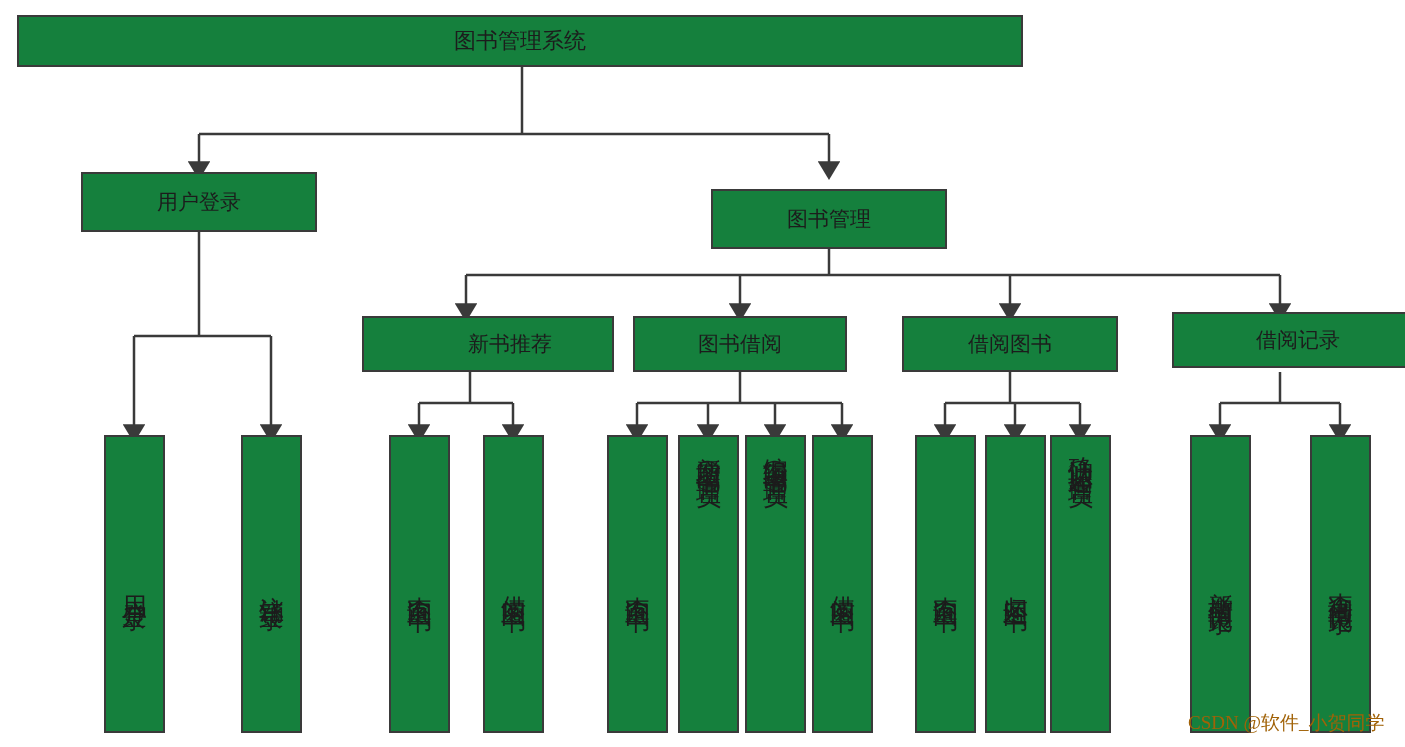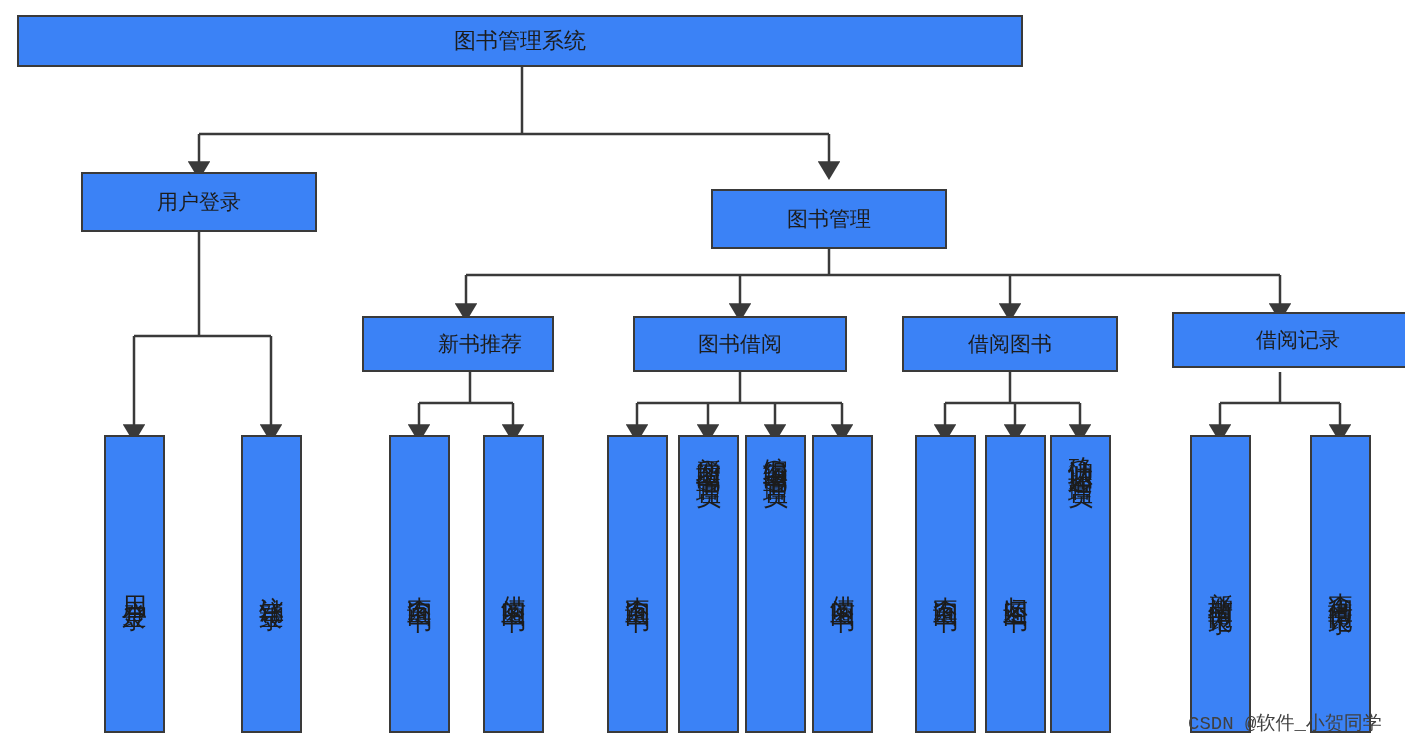--- a/index.html
+++ b/index.html
@@ -20,21 +20,21 @@
     left: 0;
     top: 0;
     width: 1405px;
     height: 747px;
     pointer-events: none;
   }
   .node {
     position: absolute;
     box-sizing: border-box;
     border: 2px solid #3a3a3a;
-    background: #3b82f6;
+    background: #15803d;
     display: flex;
     align-items: center;
     justify-content: center;
     color: #1c1c1c;
   }
   .node .label {
     text-align: center;
     line-height: 1.15;
     white-space: nowrap;
   }
@@ -56,23 +56,23 @@
     line-height: 1;
     margin: 0 auto;
   }
   .node.vertical.align-mid { align-items: center; }
   .node.vertical.align-top { align-items: flex-start; }
   .watermark {
     position: absolute;
     left: 1188px;
     top: 710px;
     font-size: 19px;
-    color: #404040;
+    color: #a16207;
     white-space: nowrap;
-    font-family: Liberation Mono, monospace;
+    font-family: Liberation Serif, serif;
   }
 </style>
 </head>
 <body>
 
 <div id="diagram-root">
 
   <svg class="connectors" viewBox="0 0 1405 747" xmlns="http://www.w3.org/2000/svg">
     <defs>
       <marker id="arrow" markerWidth="9" markerHeight="9" refX="1.5" refY="4.5" orient="auto" markerUnits="strokeWidth">
@@ -128,21 +128,21 @@
   </div>
 
   <div class="node horizontal" style="left:81px; top:172px; width:236px; height:60px;">
     <span class="label">用户登录</span>
   </div>
 
   <div class="node horizontal" style="left:711px; top:172px; width:236px; height:60px;margin-top:17px;">
     <span class="label">图书管理</span>
   </div>
 
-  <div class="node horizontal" style="left:362px; top:316px; width:192px; height:56px;padding-left:44px;">
+  <div class="node horizontal" style="left:362px; top:316px; width:252px; height:56px;padding-left:44px;">
     <span class="label">新书推荐</span>
   </div>
 
   <div class="node horizontal" style="left:633px; top:316px; width:214px; height:56px;justify-content:center;">
     <span class="label">图书借阅</span>
   </div>
 
   <div class="node horizontal" style="left:902px; top:316px; width:216px; height:56px;">
     <span class="label">借阅图书</span>
   </div>

